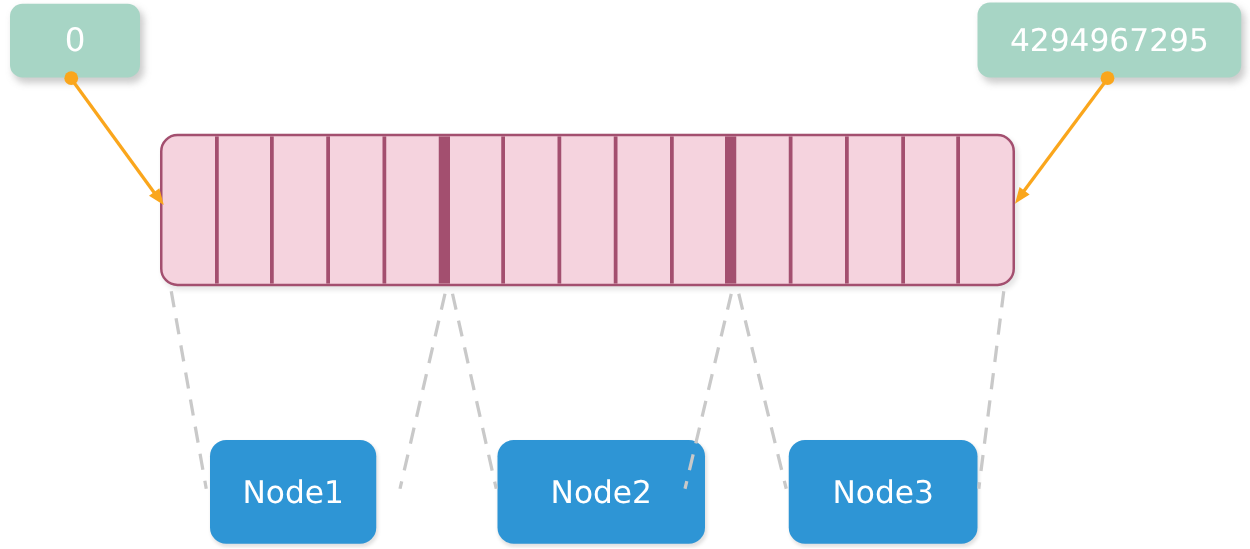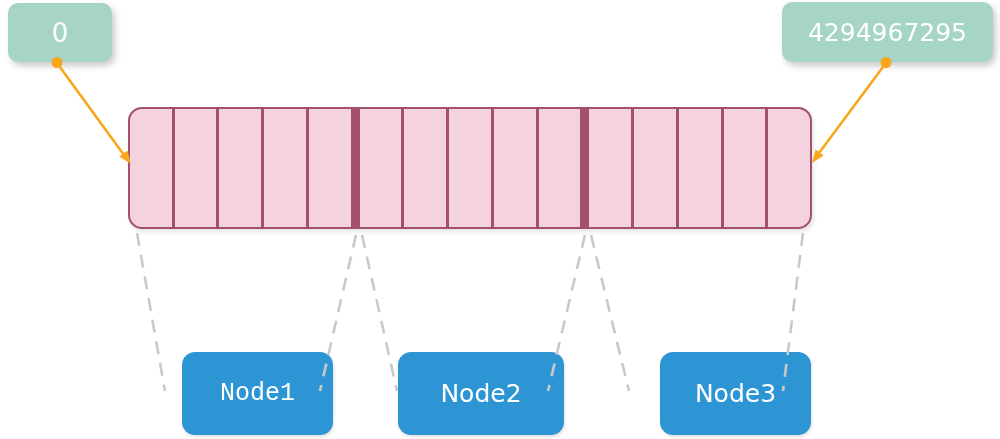--- a/index.html
+++ b/index.html
@@ -75,23 +75,23 @@
     background: var(--node-bg, #2e95d5);
     color: var(--node-text, #ffffff);
     border-radius: 13px;
     display: flex;
     align-items: center;
     justify-content: center;
     font-size: 25px;
     box-shadow: 1px 2px 3px rgba(0,0,0,0.12);
     z-index: 2;
   }
-  .node.n1 { left: 182px; width: 151px; font-family: Liberation Mono, monospace; }
+  .node.n1 { left: 168px; width: 133px; }
   .node.n2 { left: 398px; width: 166px; }
-  .node.n3 { left: 660px; width: 151px; }
+  .node.n3 { left: 631px; width: 151px; }
 </style>
 </head>
 <body>
 
 <div class="canvas">
 
   <div class="range-label min">
     <span>0</span>
   </div>
   <div class="range-label max">

